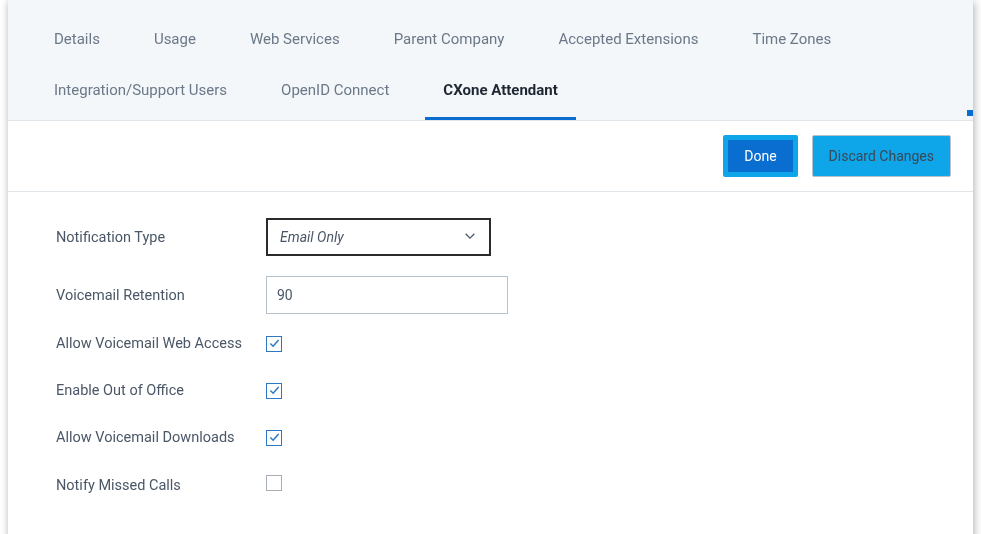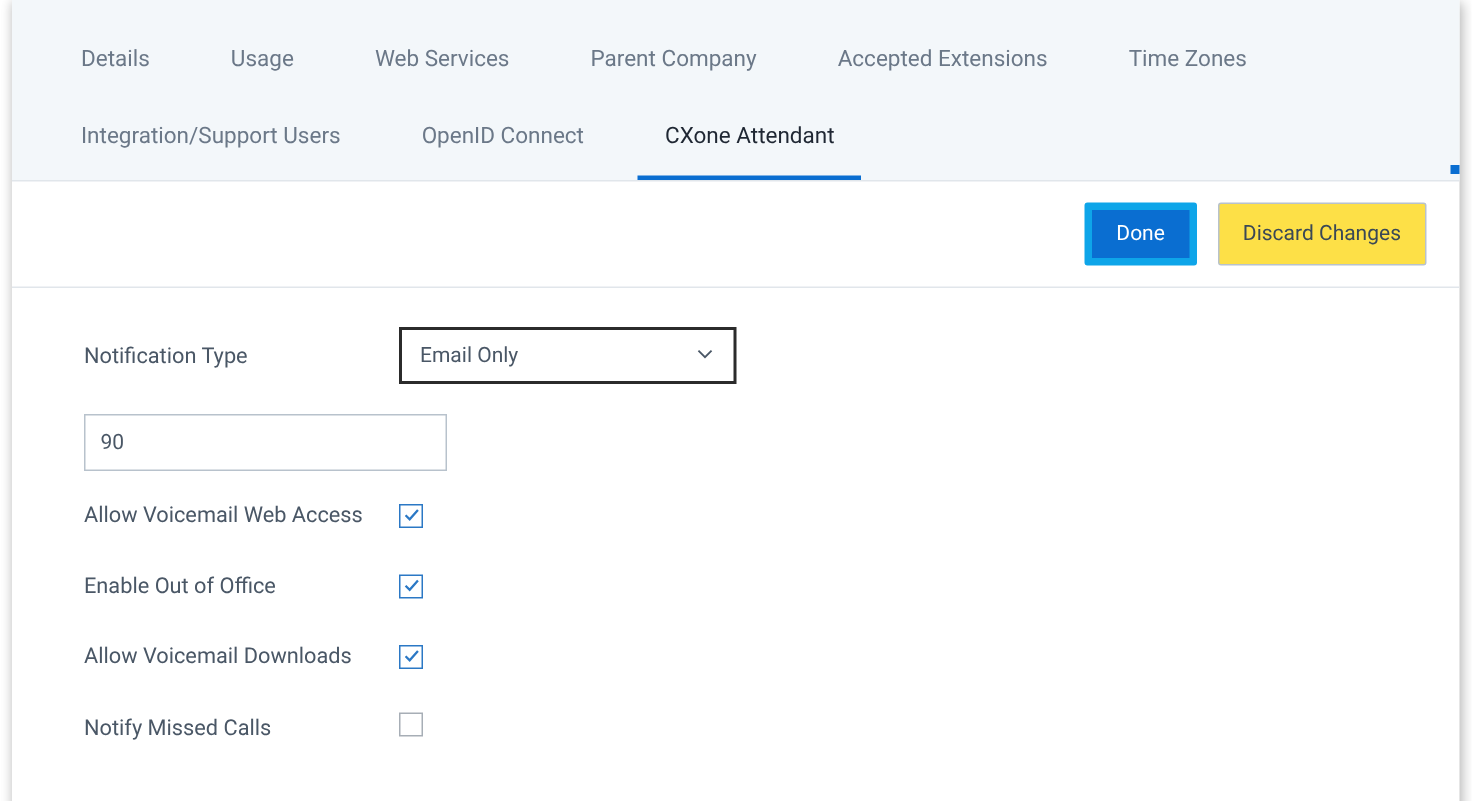--- a/index.html
+++ b/index.html
@@ -28,21 +28,21 @@
       color: #6b7888;
       font-size: 15px;
       padding: 12px 18px 18px 18px;
       margin-right: 18px;
       cursor: pointer;
       border-bottom: 3px solid transparent;
       white-space: nowrap;
     }
     .tab.active {
       color: #1f2733;
-      font-weight: 400;
+      font-weight: 700;
       border-bottom: 3px solid #0a6ed1;
     }
     .tab-row2 {
       width: 100%;
       display: flex;
       flex-wrap: wrap;
     }
     .hr-top {
       border: none;
       border-top: 1px solid #e1e6eb;
@@ -60,21 +60,21 @@
       border-radius: 2px;
       cursor: pointer;
       font-family: inherit;
     }
     .btn-primary {
       background: #0a6ed1;
       color: #fff;
       border: 5px solid #0ea5e9;
     }
     .btn-secondary {
-      background: #fde047;
+      background: #0ea5e9;
       color: #3a4856;
       border: 1px solid #b8c2cc;
     }
     .form-area {
       padding: 26px 48px 36px 48px;
     }
     .form-row {
       display: flex;
       align-items: center;
       margin-bottom: 20px;
@@ -87,20 +87,21 @@
     }
     .form-control { flex: 0 0 225px; }
     .select-wrap {
       position: relative;
       border: 2px solid #2b2b2b;
       height: 38px;
       display: flex;
       align-items: center;
       padding: 0 12px;
       cursor: pointer;
+      font-style: italic;
     }
     .select-value {
       color: #4a5766;
       font-size: 14px;
     }
     .chevron {
       position: absolute;
       right: 12px;
       top: 50%;
       transform: translateY(-50%);
@@ -172,20 +173,21 @@
           <span class="chevron">
             <svg viewBox="0 0 16 16">
                 <path d="M3 6 L8 11 L13 6" fill="none" stroke="#4a5766" stroke-width="1.4"></path>
               </svg>
           </span>
         </div>
       </div>
     </div>
 
     <div class="form-row">
+      <div class="form-label">Voicemail Retention</div>
       <div class="form-control">
         <input class="text-input" type="text" value="90" style="">
       </div>
     </div>
 
     <div class="form-row tall">
       <div class="form-label">Allow Voicemail Web Access</div>
       <div class="form-control">
         <span class="checkbox">
           <svg viewBox="0 0 16 16">

